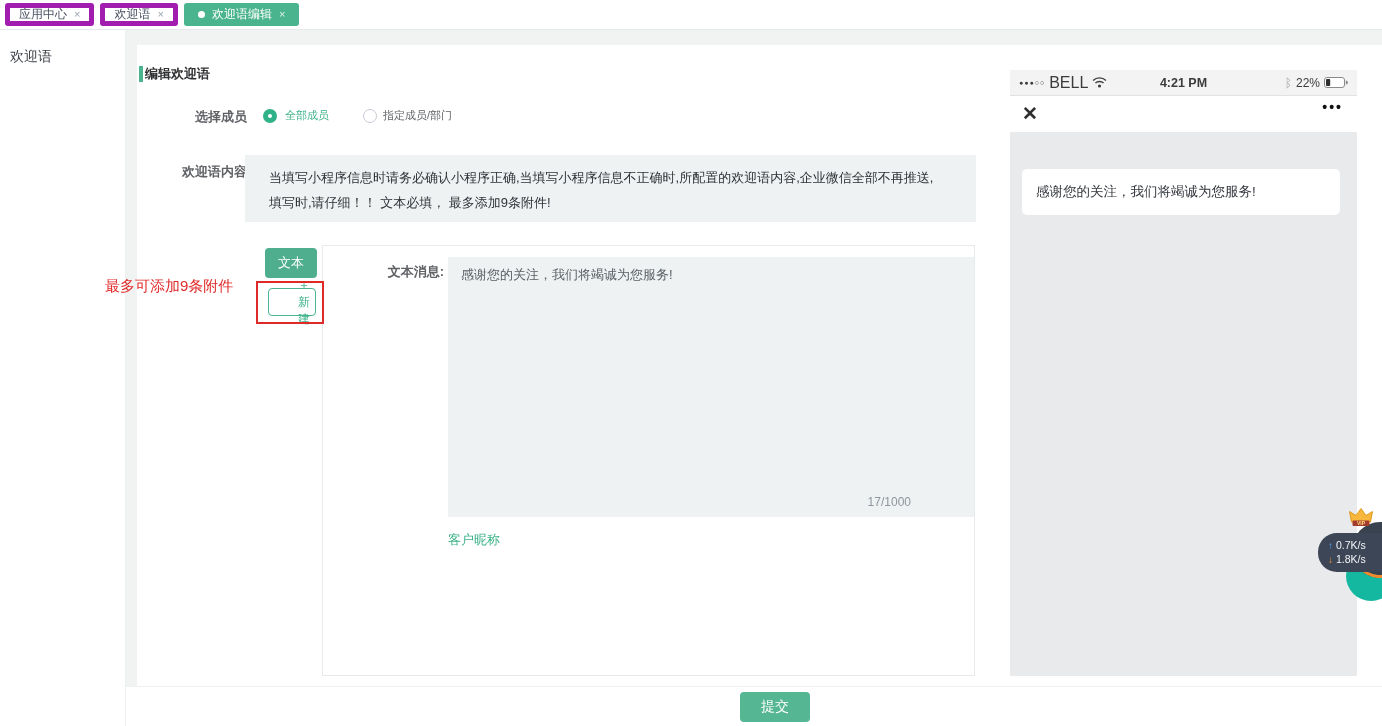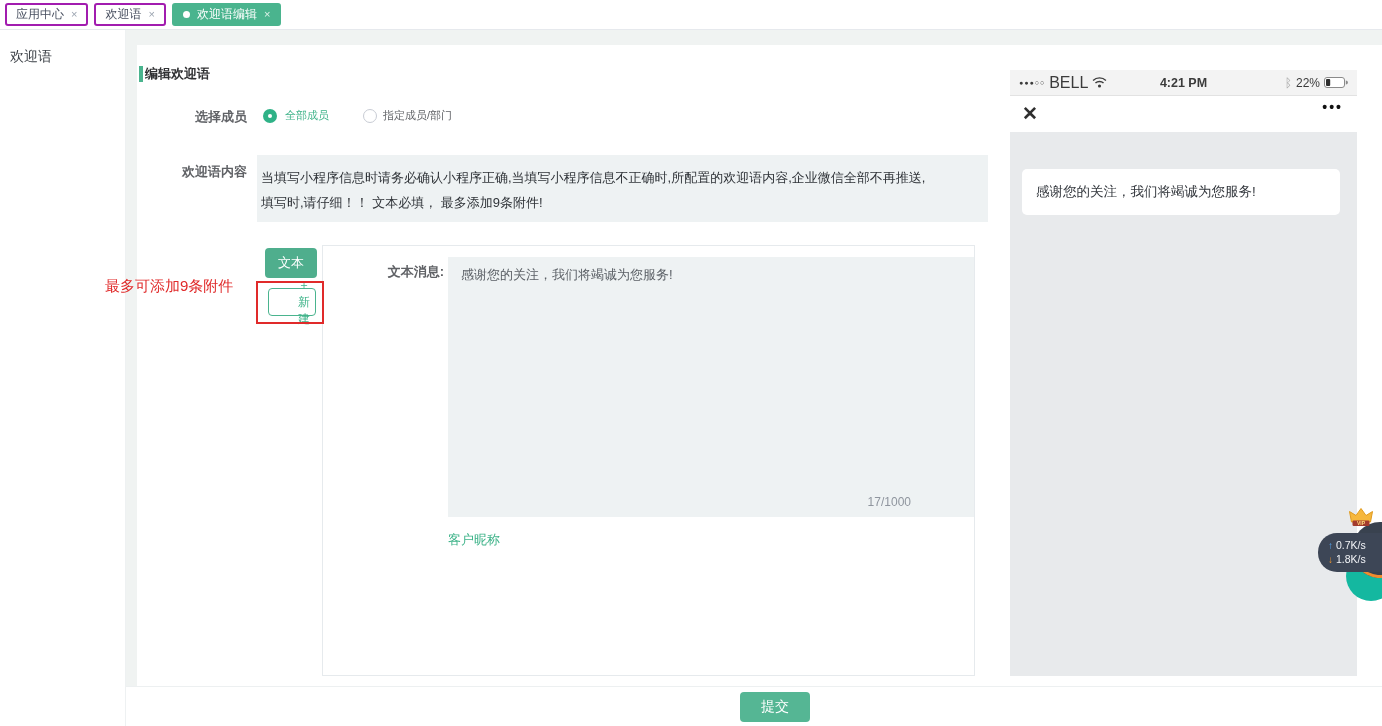--- a/index.html
+++ b/index.html
@@ -3,21 +3,21 @@
 <meta charset="utf-8">
 <style>
   * { margin:0; padding:0; box-sizing:border-box; }
   html,body { width:1382px; height:726px; overflow:hidden; background:#fff;
     font-family:"Liberation Sans", sans-serif; position:relative; }
 
   
   .tabbar { position:absolute; top:0; left:0; right:0; height:30px; background:#fff;
     border-bottom:1px solid #e6e9ed; display:flex; align-items:center; padding-left:5px; gap:6px; z-index:5; }
   .wtab { height:23px; display:flex; align-items:center; gap:7px; padding:0 9px;
-    border:2px solid #a21caf; border-radius:3px; font-size:12px; color:#495060; background:#fff; cursor:default; }
+    border:5px solid #a21caf; border-radius:3px; font-size:12px; color:#495060; background:#fff; cursor:default; }
   .wtab .x { font-size:11px; color:#9aa3af; line-height:1; }
   .wtab.active { background:#4ab48e; border-color:#4ab48e; color:#fff; }
   .wtab.active .dot { width:7px; height:7px; border-radius:50%; background:#fff; }
   .wtab.active .x { color:#dff3ea; }
 
   
   .sidebar { position:absolute; top:30px; left:0; width:126px; bottom:0; background:#fff;
     border-right:1px solid #eef1f2; z-index:2; }
   .sidebar-item { margin:18px 0 0 10px; font-size:14px; color:#3a3f45; }
 
@@ -38,22 +38,22 @@
     font-size:13px; font-weight:bold; color:#606266; }
   .radio { position:absolute; width:14px; height:14px; border-radius:50%; cursor:pointer; }
   .radio.sel { background:#2fb287; }
   .radio.sel::after { content:""; position:absolute; left:5px; top:5px; width:4px; height:4px;
     border-radius:50%; background:#fff; }
   .radio.unsel { background:#fff; border:1px solid #c8ccd4; }
   .radio-label { position:absolute; font-size:11px; cursor:pointer; }
   .radio-label.on { color:#3eb389; }
   .radio-label.off { color:#606266; }
 
-  .note-box { position:absolute; left:120px; top:110px; width:731px; height:67px;
-    background:#eef2f3; padding:10px 4px; font-size:13px; color:#2f3338; line-height:25px; }
+  .note-box { position:absolute; left:108px; top:110px; width:731px; height:67px;
+    background:#eef2f3; padding:10px 24px; font-size:13px; color:#2f3338; line-height:25px; }
 
   .attach-tab { position:absolute; left:128px; top:203px; width:52px; height:30px; background:#4fae8d;
     color:#fff; font-size:13px; display:flex; align-items:center; justify-content:center;
     border-radius:4px; cursor:pointer; }
   .new-btn { position:absolute; left:131px; top:243px; width:48px; height:28px; background:#fff;
     border:1px solid #4ab48e; border-radius:4px; color:#3eb389; font-size:12px;
     display:flex; align-items:center; justify-content:center; cursor:pointer;padding-left:29px; }
 
   .panel { position:absolute; left:185px; top:200px; width:653px; height:431px;
     border:1px solid #e6eaed; background:#fff; }

